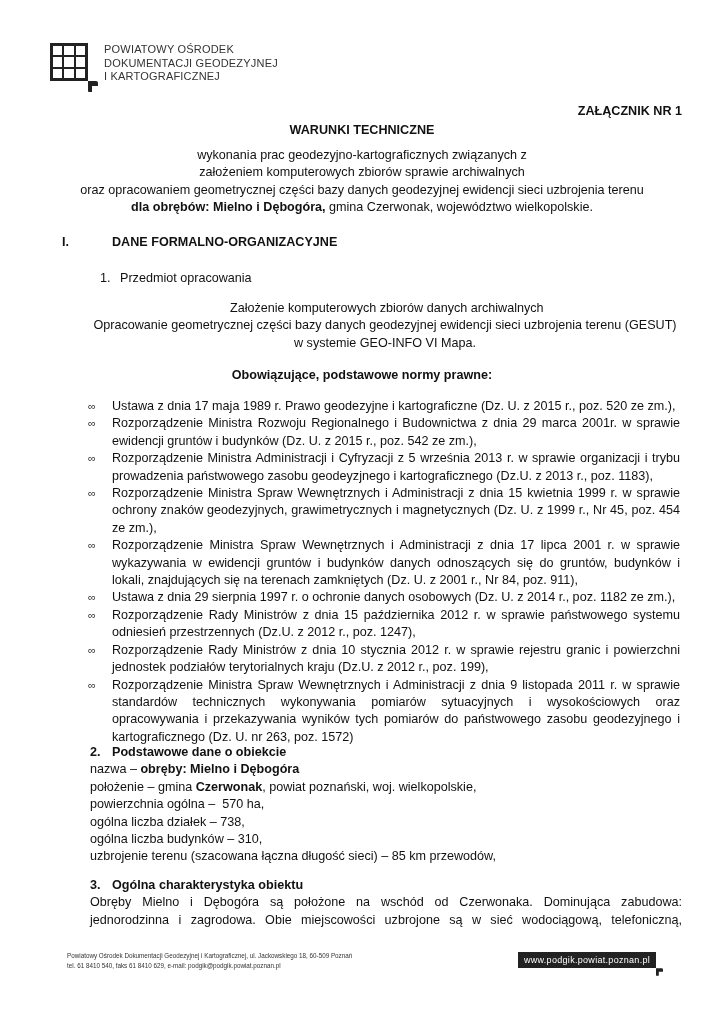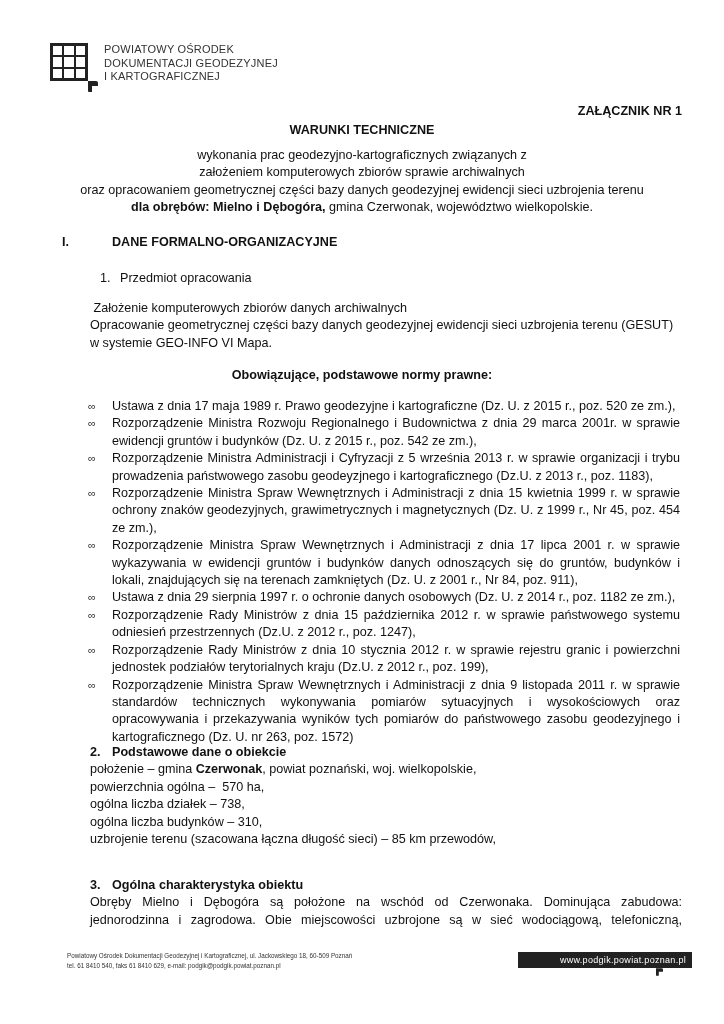--- a/index.html
+++ b/index.html
@@ -23,36 +23,36 @@
     .doc { font-size: 12.6px; line-height: 17.4px; }
     .center { text-align: center; left: 60px; width: 604px; }
     .bold { font-weight: bold; }
     .annex { right: 42px; top: 104px; font-weight: bold; font-size: 12.6px; }
     .title { top: 122px; font-weight: bold; }
     .subtitle { top: 147px; }
     .sec-I { left: 62px; top: 234px; font-weight: bold; }
     .sec-I .num { display: inline-block; width: 50px; }
     .sub1 { left: 92px; top: 270px; font-weight: normal; margin-left: 8px; }
     .sub1 .num { display: inline-block; width: 20px; }
-    .para1 { left: 90px; top: 300px; width: 590px; }
+    .para1 { left: 90px; top: 300px; width: 590px; text-align: center; }
     .norms-title { top: 367px; font-weight: bold; }
     .norms { left: 88px; top: 398px; width: 592px; margin: 0; padding: 0; list-style: none; }
     .norms li { position: relative; padding-left: 24px; text-align: justify; }
     .norms li .bullet { position: absolute; left: 0; top: 0; font-size: 11px; color: #333; }
     .sub2 { left: 90px; top: 744px; width: 590px; }
     .sub2 .head { font-weight: bold; }
     .sub2 .head .num { display: inline-block; width: 22px; }
     .sub3 { left: 90px; top: 877px; width: 592px; }
     .sub3 .head { font-weight: bold; }
     .sub3 .head .num { display: inline-block; width: 22px; }
     .justify { text-align: justify; text-align-last: justify; }
     .footer-text { left: 67px; top: 951px; font-size: 6.3px; line-height: 10px; color: #333; }
     .footer-url {
       left: 518px; top: 952px; width: 138px; height: 16px; background: #222;
-      color: #fff; font-size: 9px; line-height: 16px; text-align: center; letter-spacing: 0.3px; padding-left: 36px;
+      color: #fff; font-size: 9px; line-height: 16px; text-align: center; letter-spacing: 0.3px;
     }
     .footer-corner { left: 656px; top: 968px; width: 7px; height: 8px; }
   </style>
 </head>
 <body>
 
 <div class="abs logo-grid">
   <span></span>
     <span></span>
     <span></span>
@@ -102,20 +102,21 @@
   <li><span class="bullet">∞</span><span>Rozporządzenie Ministra Spraw Wewnętrznych i Administracji z dnia 15 kwietnia 1999 r. w sprawie ochrony znaków geodezyjnych, grawimetrycznych i magnetycznych (Dz. U. z 1999 r., Nr 45, poz. 454 ze zm.),</span></li>
   <li><span class="bullet">∞</span><span>Rozporządzenie Ministra Spraw Wewnętrznych i Administracji z dnia 17 lipca 2001 r. w sprawie wykazywania w ewidencji gruntów i budynków danych odnoszących się do gruntów, budynków i lokali, znajdujących się na terenach zamkniętych (Dz. U. z 2001 r., Nr 84, poz. 911),</span></li>
   <li><span class="bullet">∞</span><span>Ustawa z dnia 29 sierpnia 1997 r. o ochronie danych osobowych (Dz. U. z 2014 r., poz. 1182 ze zm.),</span></li>
   <li><span class="bullet">∞</span><span>Rozporządzenie Rady Ministrów z dnia 15 października 2012 r. w sprawie państwowego systemu odniesień przestrzennych (Dz.U. z 2012 r., poz. 1247),</span></li>
   <li><span class="bullet">∞</span><span>Rozporządzenie Rady Ministrów z dnia 10 stycznia 2012 r. w sprawie rejestru granic i powierzchni jednostek podziałów terytorialnych kraju (Dz.U. z 2012 r., poz. 199),</span></li>
   <li><span class="bullet">∞</span><span>Rozporządzenie Ministra Spraw Wewnętrznych i Administracji z dnia 9 listopada 2011 r. w sprawie standardów technicznych wykonywania pomiarów sytuacyjnych i wysokościowych oraz opracowywania i przekazywania wyników tych pomiarów do państwowego zasobu geodezyjnego i kartograficznego (Dz. U. nr 263, poz. 1572)</span></li>
 </ul>
 
 <div class="abs doc sub2">
   <div class="head"><span class="num">2.</span><span>Podstawowe dane o obiekcie</span></div>
+  <div><span>nazwa – </span><span class="bold">obręby: Mielno i Dębogóra</span></div>
   <div><span>położenie – gmina </span><span class="bold">Czerwonak</span><span>, powiat poznański, woj. wielkopolskie,</span></div>
   <div style="white-space:pre">powierzchnia ogólna –  570 ha,</div>
   <div>ogólna liczba działek – 738,</div>
   <div>ogólna liczba budynków – 310,</div>
   <div>uzbrojenie terenu (szacowana łączna długość sieci) – 85 km przewodów,</div>
 </div>
 
 <div class="abs doc sub3">
   <div class="head"><span class="num">3.</span><span>Ogólna charakterystyka obiektu</span></div>
   <div class="justify">Obręby Mielno i Dębogóra są położone na  wschód od Czerwonaka. Dominująca zabudowa:</div>

